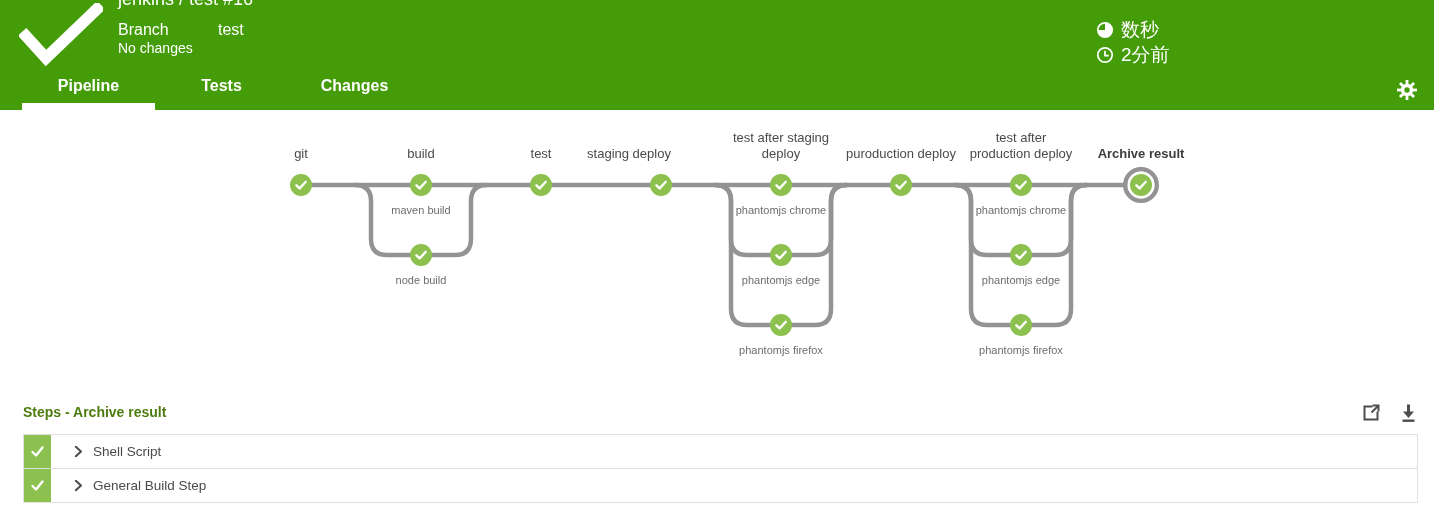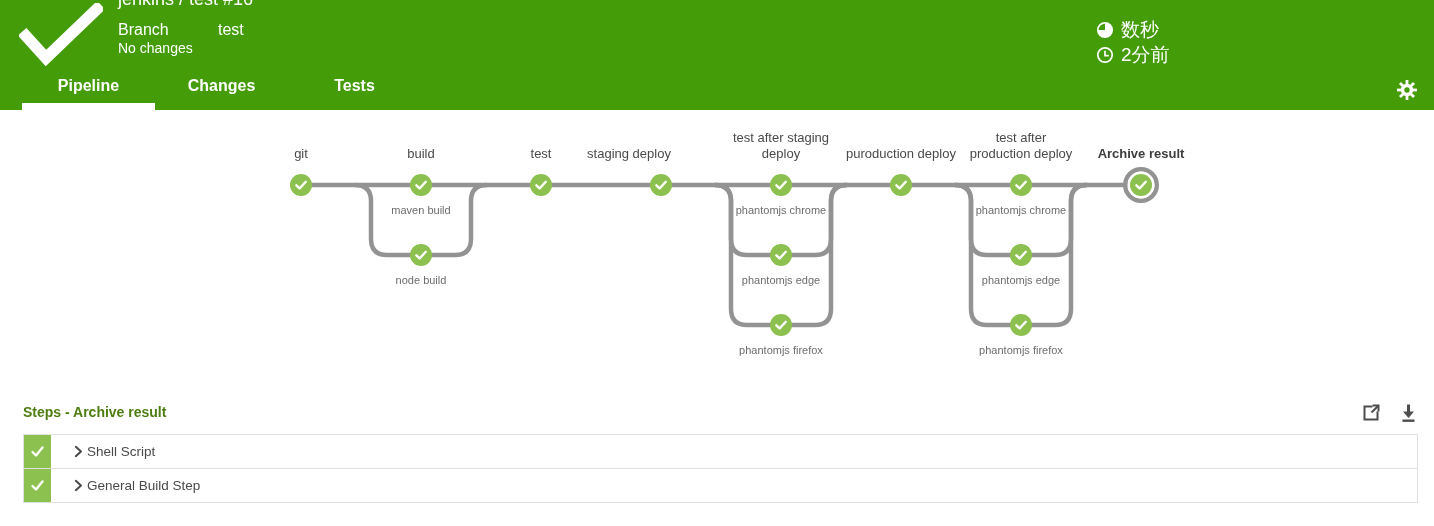--- a/index.html
+++ b/index.html
@@ -58,21 +58,21 @@
   .step-row {
     display:flex; align-items:center; height:35px;
     border:1px solid #e0e0e0; background:#fff; margin-top:-1px; cursor:pointer;
   }
   .step-row:first-child { margin-top:0; }
   .step-status {
     width:27px; height:33px; background:#8cc04f; flex:0 0 27px;
     display:flex; align-items:center; justify-content:center;
   }
   .step-chevron { margin-left:23px; flex:0 0 auto; }
-  .step-label { margin-left:4px; font-size:13.5px; color:#4a4a4a; }
+  .step-label { margin-left:10px; font-size:13.5px; color:#4a4a4a; }
 </style>
 </head>
 <body>
 
 <div class="header">
   <svg class="status-check" width="84" height="64" viewBox="0 0 84 64">
     <path d="M7 33 L27 55 L78 6" fill="none" stroke="#ffffff" stroke-width="11.5" stroke-linecap="square"></path>
   </svg>
 
   <div class="run-title">jenkins / test #16</div>
@@ -94,22 +94,22 @@
       <svg width="18" height="18" viewBox="-9 -9 18 18">
         <circle r="7.2" fill="none" stroke="#fff" stroke-width="1.7"></circle>
         <path d="M0 -4.2 L0 0.6 L3.8 0.6" fill="none" stroke="#fff" stroke-width="1.7"></path>
       </svg>
       <span>2分前</span>
     </div>
   </div>
 
   <div class="tab-bar">
       <div class="tab active">Pipeline</div>
+      <div class="tab">Tests</div>
       <div class="tab">Changes</div>
-      <div class="tab">Tests</div>
     </div>
 
   <svg class="gear" width="22" height="22" viewBox="0 0 22 22">
     <g fill="#ffffff">
       <g id="teeth">
           <rect x="9.6" y="1" width="2.8" height="5.2" transform="rotate(0 11 11)"></rect>
           <rect x="9.6" y="1" width="2.8" height="5.2" transform="rotate(45 11 11)"></rect>
           <rect x="9.6" y="1" width="2.8" height="5.2" transform="rotate(90 11 11)"></rect>
           <rect x="9.6" y="1" width="2.8" height="5.2" transform="rotate(135 11 11)"></rect>
           <rect x="9.6" y="1" width="2.8" height="5.2" transform="rotate(180 11 11)"></rect>

